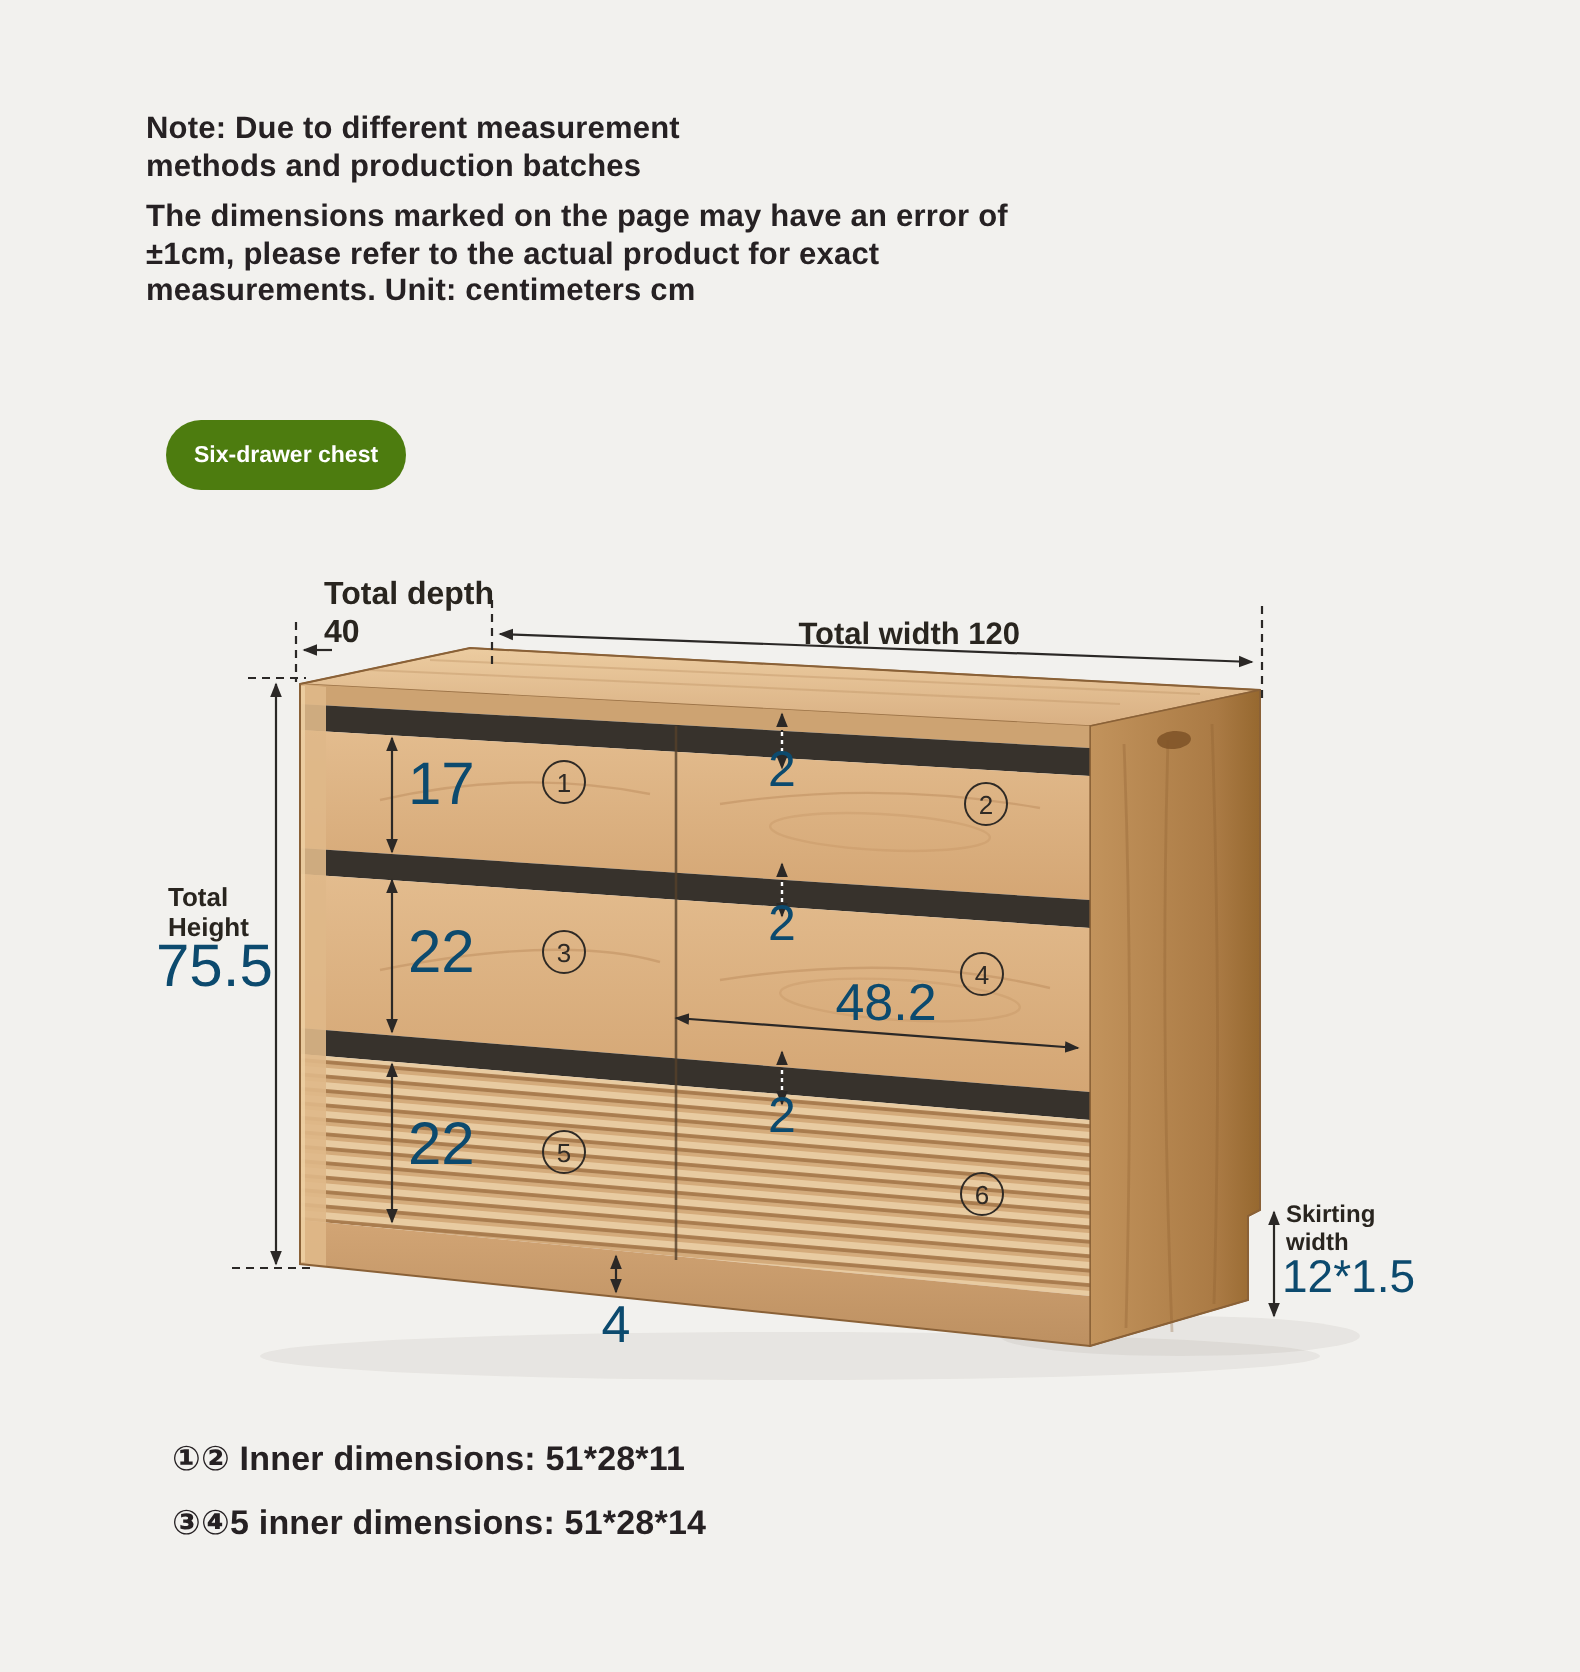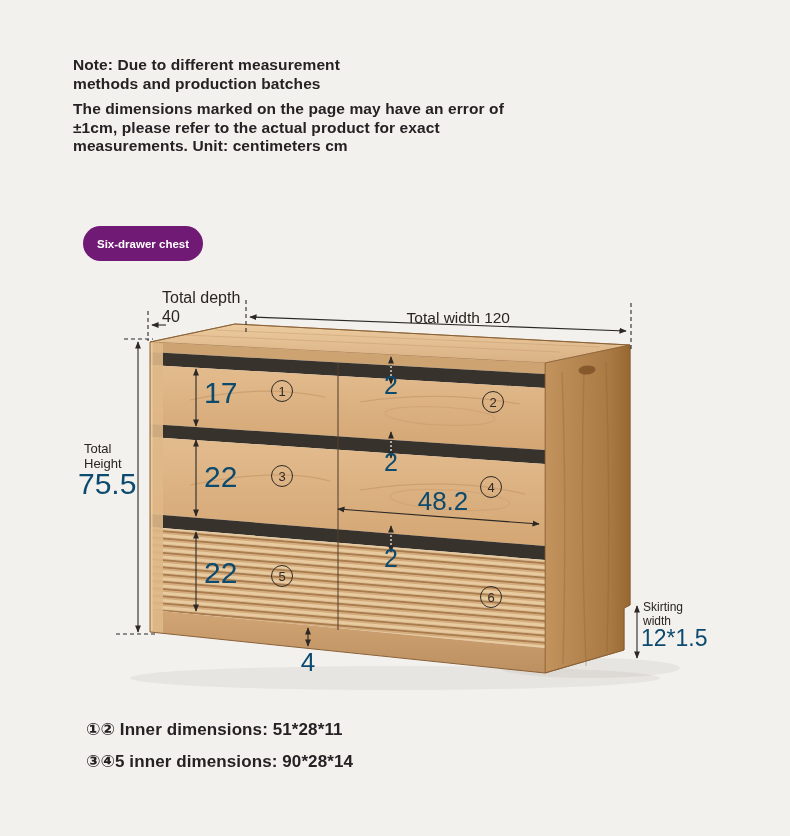--- a/index.html
+++ b/index.html
@@ -6,28 +6,28 @@
   body{font-family:"Liberation Sans","DejaVu Sans",sans-serif;}
   #stage{position:relative;width:790px;height:836px;background:#f2f1ee;overflow:hidden;}
 
   
   .note{position:absolute;left:73px;top:56px;color:#262123;font-weight:700;
         font-size:15.5px;line-height:18.5px;letter-spacing:.1px;}
   .note .p2{margin-top:7px;}
 
   
   .badge{position:absolute;left:83px;top:210px;min-width:108px;height:35px;border-radius:18px;
-         background:#701a75;color:#fff;font-size:11.5px;font-weight:700;
-         display:flex;align-items:center;justify-content:center;padding:0 14px;box-sizing:border-box;margin-top:16px;}
+         background:#4d7c0f;color:#fff;font-size:11.5px;font-weight:700;
+         display:flex;align-items:center;justify-content:center;padding:0 14px;box-sizing:border-box;}
 
   
   #chest-svg{position:absolute;left:0;top:0;}
 
   
-  .dimlbl{position:absolute;color:#29251f;font-weight:400;font-size:16px;line-height:19px;}
+  .dimlbl{position:absolute;color:#29251f;font-weight:700;font-size:16px;line-height:19px;}
   #lbl-depth{left:162px;top:288px;width:95px;}
   #lbl-width{left:350px;top:308px;width:160px;text-align:right;font-size:15.5px;}
   #lbl-height{left:84px;top:441px;width:52px;font-size:13px;line-height:15px;}
   #skirt-lbl{left:643px;top:601px;width:56px;font-size:12px;line-height:13.5px;}
 
   
   .num{position:absolute;color:#0c4a6e;font-weight:400;}
   #val-height{left:78px;top:467px;font-size:30px;}
   #d1{left:204px;top:376px;font-size:30px;}
   #d2{left:204px;top:460px;font-size:30px;}
@@ -201,16 +201,16 @@
 
   <div class="cnum" id="c1">1</div>
   <div class="cnum" id="c2">2</div>
   <div class="cnum" id="c3">3</div>
   <div class="cnum" id="c4">4</div>
   <div class="cnum" id="c5">5</div>
   <div class="cnum" id="c6">6</div>
 
   <div class="footer">
     <div>①② Inner dimensions: 51*28*11</div>
-    <div>③④5 inner dimensions: 90*28*14</div>
+    <div>③④5 inner dimensions: 51*28*14</div>
   </div>
 
 </div>
 
 </body></html>

